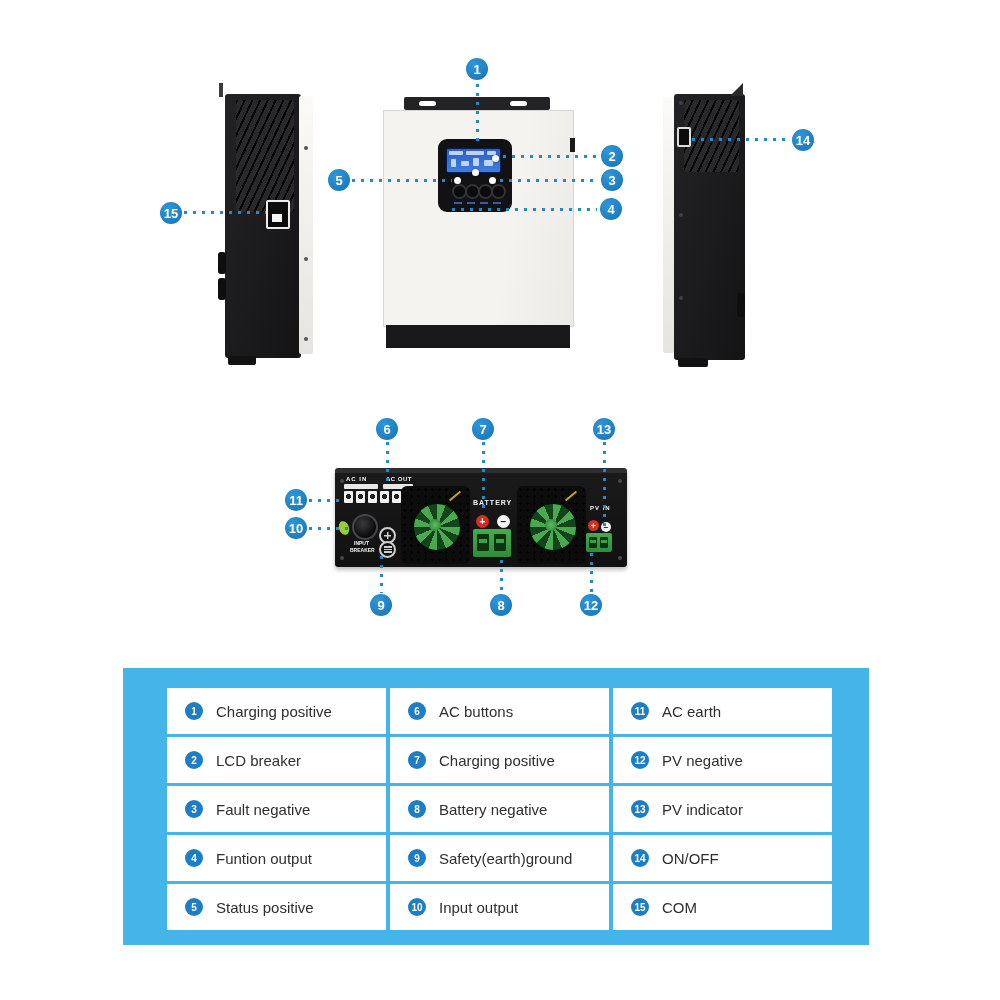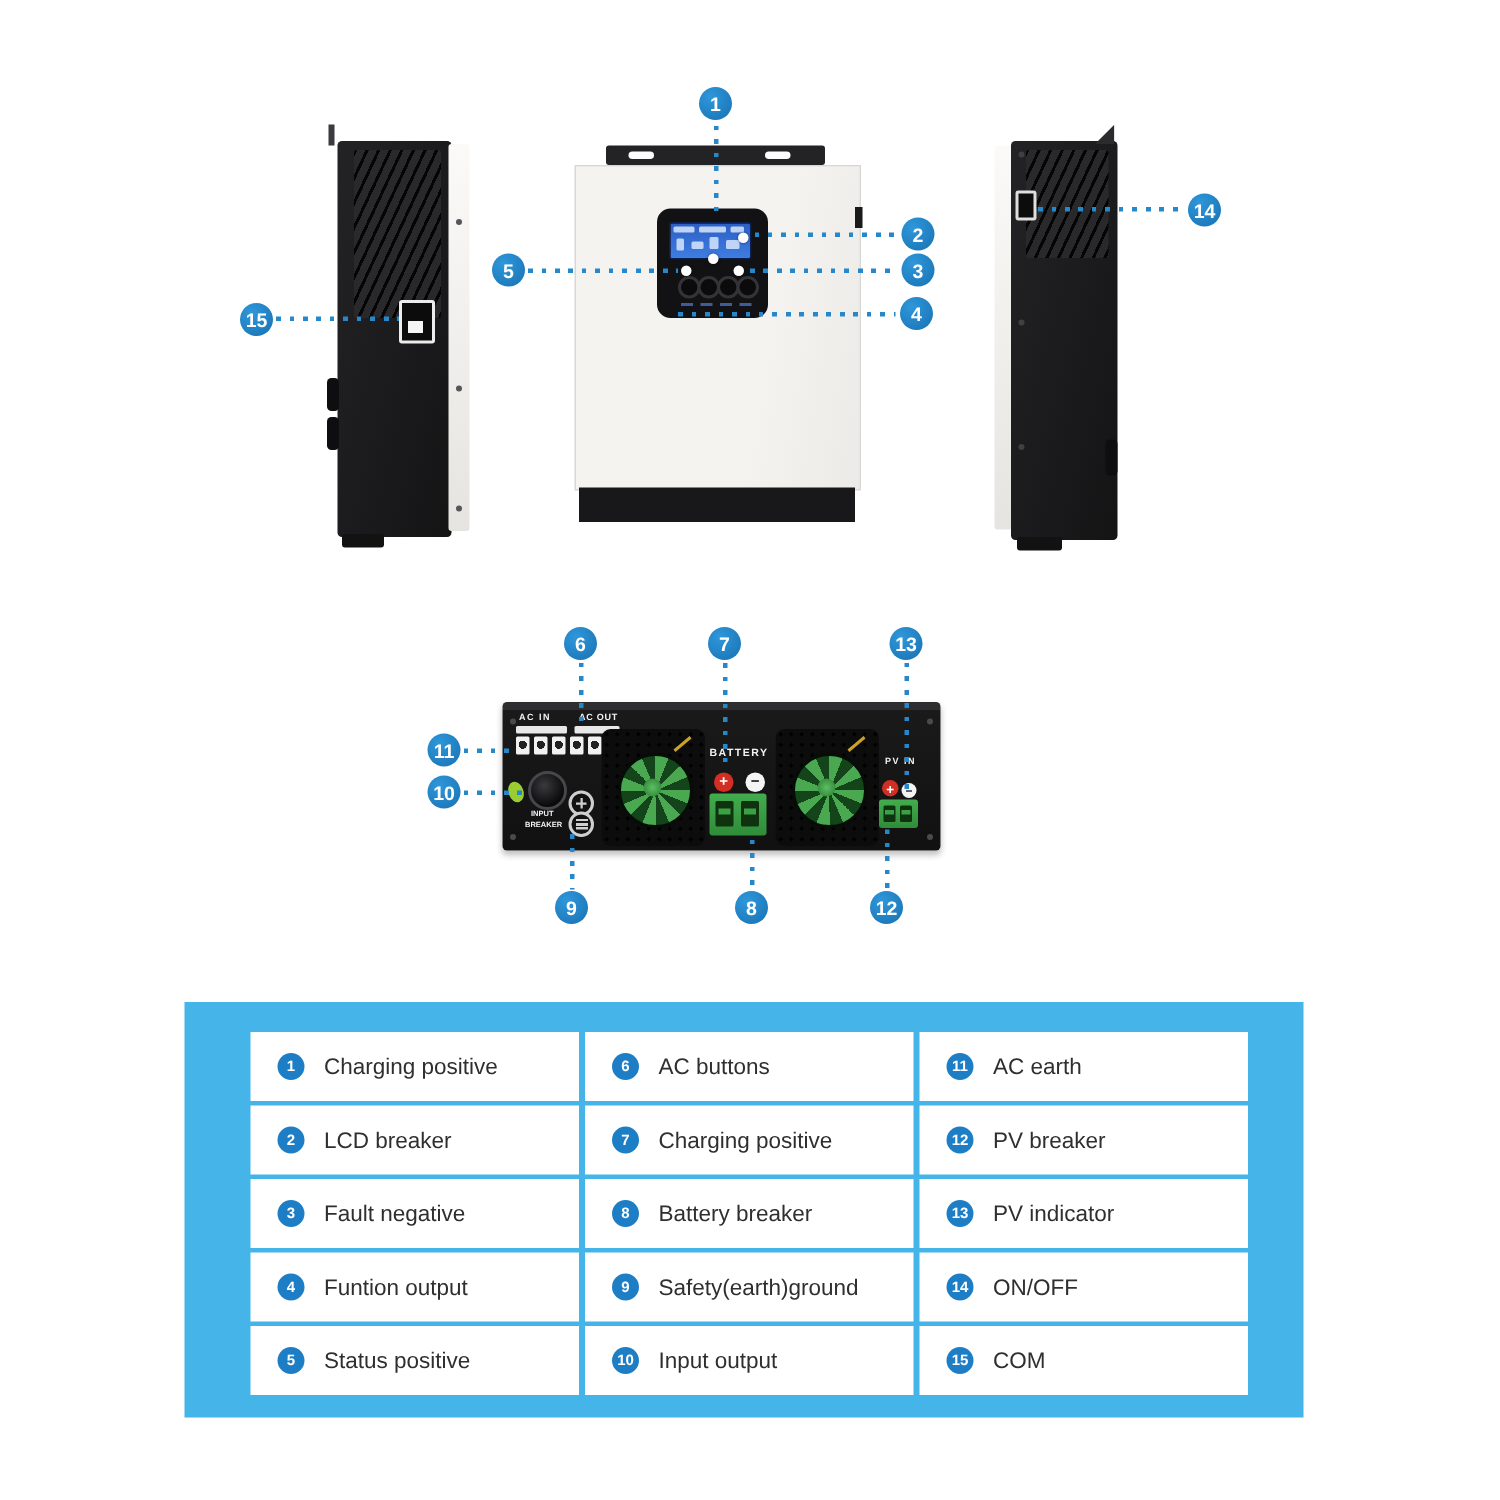--- a/index.html
+++ b/index.html
@@ -254,29 +254,29 @@
         <div class="cell">
           <span class="tbadge">2</span>
           <span class="tlabel">LCD breaker</span>
         </div>
         <div class="cell">
           <span class="tbadge">7</span>
           <span class="tlabel">Charging positive</span>
         </div>
         <div class="cell">
           <span class="tbadge">12</span>
-          <span class="tlabel">PV breaker</span>
+          <span class="tlabel">PV negative</span>
         </div>
         <div class="cell">
           <span class="tbadge">3</span>
           <span class="tlabel">Fault negative</span>
         </div>
         <div class="cell">
           <span class="tbadge">8</span>
-          <span class="tlabel">Battery breaker</span>
+          <span class="tlabel">Battery negative</span>
         </div>
         <div class="cell">
           <span class="tbadge">13</span>
           <span class="tlabel">PV indicator</span>
         </div>
         <div class="cell">
           <span class="tbadge">4</span>
           <span class="tlabel">Funtion output</span>
         </div>
         <div class="cell">

